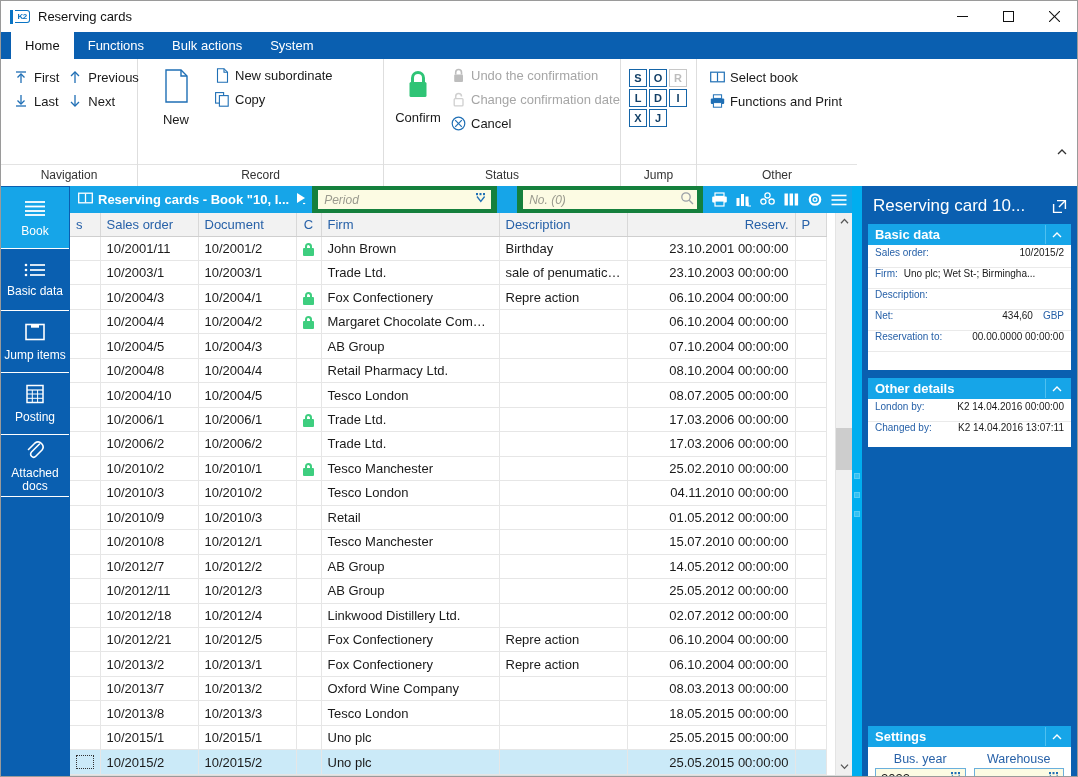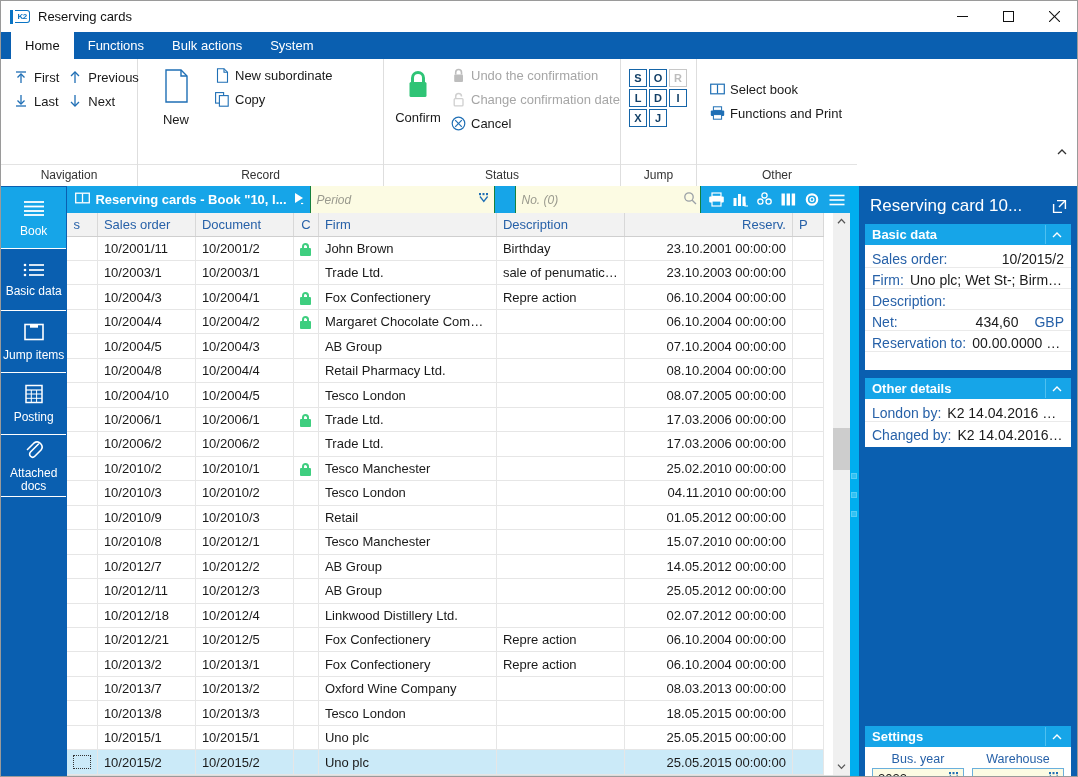--- a/index.html
+++ b/index.html
@@ -68,21 +68,21 @@
   .rail-item .txt { margin-top:4px; }
   .rail-fill { flex:1 1 auto; }
 
   
   .content { flex:1 1 auto; display:flex; flex-direction:column; background:#fff; border-left:1px solid #0a5fb0; }
 
   
   .gtoolbar { height:27px; background:#16a5e8; display:flex; align-items:center; padding:0 2px; gap:0; }
   .gt-title { display:flex; align-items:center; gap:5px; color:#fff; font-weight:bold; font-size:13px; padding:0 4px 0 6px; white-space:nowrap; }
   .gt-caret { display:flex; align-items:center; padding:0 2px; cursor:default;}
-  .fld { height:31px; background:#fcfbe3; border:1px solid #15803d; display:flex; align-items:center; padding:0 3px 0 6px;
+  .fld { height:31px; background:#fcfbe3; border:6px solid #15803d; display:flex; align-items:center; padding:0 3px 0 6px;
          font-size:12px; color:#9a9a8e; font-style:italic; }
   .fld.period { width:185px; margin-left:2px; }
   .fld.no { width:186px; margin-left:20px; font-style:italic; }
   .fld .sp { flex:1 1 auto; }
   .gt-icons { display:flex; align-items:center; gap:2px; margin-left:5px; }
   .gt-ic { width:22px; height:22px; display:flex; align-items:center; justify-content:center; cursor:default; }
 
   
   .gridwrap { flex:1 1 auto; display:flex; flex-direction:column; background:#fff; overflow:hidden; }
   .gridscroll { flex:1 1 auto; display:flex; overflow:hidden; }
@@ -124,21 +124,21 @@
   
   .rpanel { width:218px; background:#0a5fb0; display:flex; flex-direction:column; padding:0 6px 6px 6px; }
   .rp-title { color:#fff; font-size:17px; padding:10px 2px 8px 5px; display:flex; align-items:center; }
   .rp-title .t { flex:1 1 auto; white-space:nowrap; overflow:hidden; text-overflow:ellipsis;}
   .rp-title .popout { width:20px; display:flex; align-items:center; justify-content:center; cursor:default;}
   .card { margin-bottom:8px; }
   .card-head { height:21px; background:#16a5e8; color:#fff; font-weight:bold; font-size:13px; display:flex; align-items:center; padding:0 4px 0 7px;}
   .card-head .t { flex:1 1 auto; }
   .card-head .chev { width:22px; display:flex; align-items:center; justify-content:center; border-left:1px solid #4fc0f0; height:19px; cursor:default;}
   .card-body { background:#fff; padding:2px 0 4px 0;}
-  .row { display:flex; align-items:flex-end; height:21px; padding:0 7px; border-bottom:1px solid #eaeaea; font-size:14px;}
+  .row { display:flex; align-items:flex-start; height:21px; padding:0 7px; border-bottom:1px solid #eaeaea; font-size:10px;}
   .row:last-child { border-bottom:none; }
   .row .k { color:#2761a8; white-space:nowrap; }
   .row .v { flex:1 1 auto; text-align:right; color:#1a1a1a; white-space:nowrap; overflow:hidden; text-overflow:ellipsis; padding-left:6px;}
   .row .v.lft { text-align:left; }
   .row .cur { color:#2761a8; }
   .rp-spacer { flex:1 1 auto; }
   .settings-body { background:#fff; padding:5px 7px 8px 7px; display:flex; gap:8px; }
   .sfield { flex:1 1 0; }
   .sfield .lab { font-size:12.5px; color:#2761a8; text-align:center; padding-bottom:2px;}
   .sbox { height:21px; background:#fcfbe3; border:1px solid #6ab0dd; display:flex; align-items:center; padding:0 2px 0 5px; font-size:13px; color:#1a1a1a;}
@@ -325,21 +325,21 @@
             <div class="jkey">D</div>
             <div class="jkey">I</div>
             <div class="jkey">X</div>
             <div class="jkey">J</div>
           </div>
         </div>
         <div class="rgroup-label">Jump</div>
       </div>
 
       <div class="rgroup g-other">
-        <div class="rgroup-content" style="padding-top:18px">
+        <div class="rgroup-content" style="padding-top:6px">
           <div class="col" style="width:150px">
             <div class="cmd">
               <span class="ico">
                 <svg width="15" height="14" viewBox="0 0 15 14">
                     <rect x="0.7" y="2.2" width="13.6" height="9.6" fill="none" stroke="#1f6fb5" stroke-width="1.2"></rect>
                     <line x1="7.5" y1="2.6" x2="7.5" y2="11.4" stroke="#1f6fb5" stroke-width="1.2"></line>
                   </svg>
               </span>
               <span>Select book</span>
             </div>
@@ -820,21 +820,21 @@
             <span class="k">Firm:</span>
             <span class="v lft">Uno plc; Wet St-; Birmingha...</span>
           </div>
           <div class="row">
             <span class="k">Description:</span>
             <span class="v"></span>
           </div>
           <div class="row">
             <span class="k">Net:</span>
             <span class="v mono">434,60</span>
-            <span class="cur" style="padding-left:16px">GBP</span>
+            <span class="cur" style="padding-left:10px">GBP</span>
           </div>
           <div class="row">
             <span class="k">Reservation to:</span>
             <span class="v mono">00.00.0000 00:00:00</span>
           </div>
           <div style="height:14px"></div>
         </div>
       </div>
 
       <div class="card">

